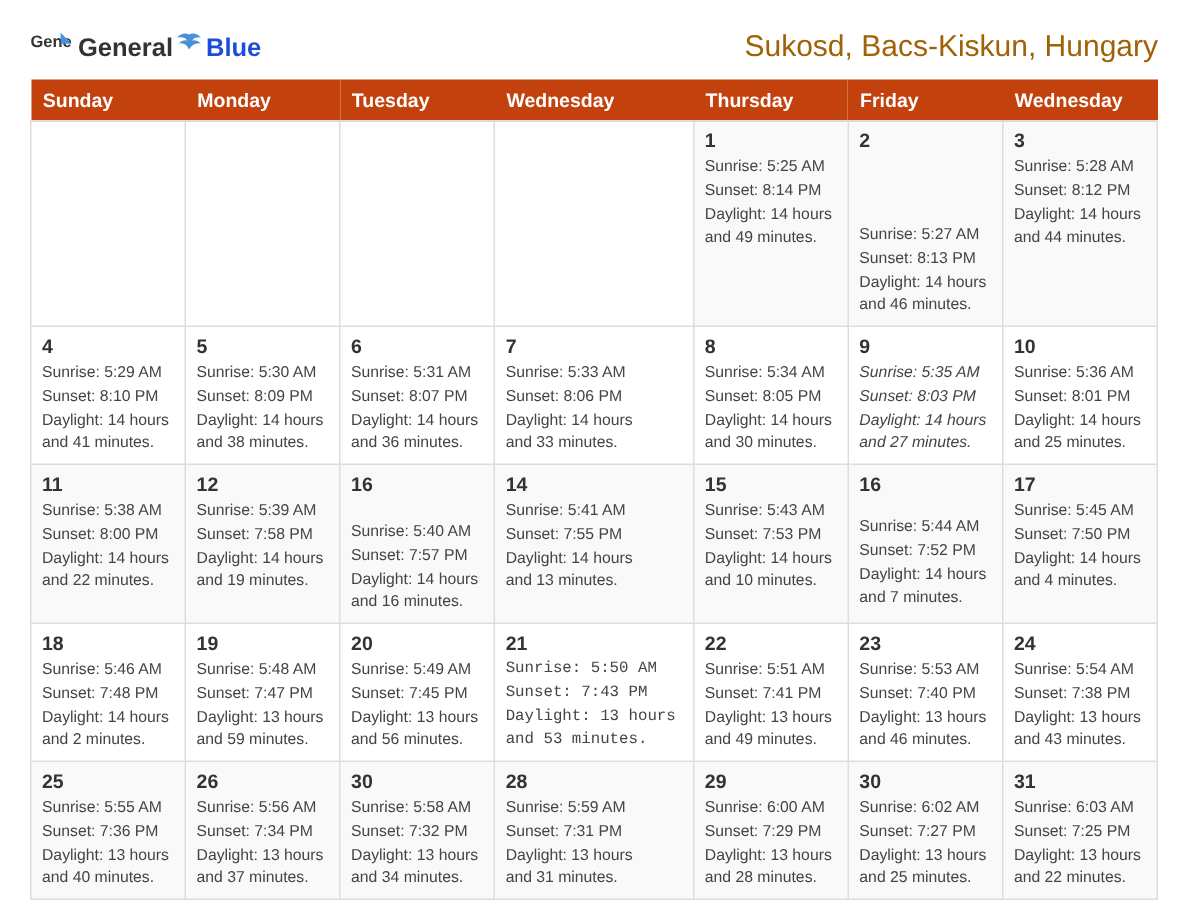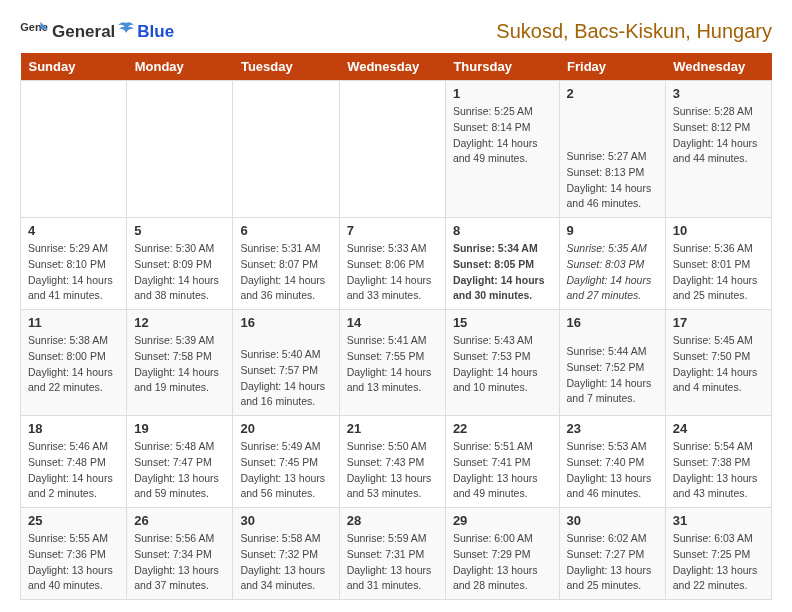--- a/index.html
+++ b/index.html
@@ -165,21 +165,21 @@
         </td>
         <td>
           <span class="day-number">7</span>
           <div class="day-info" style="white-space: pre-line;">Sunrise: 5:33 AM
 Sunset: 8:06 PM
 Daylight: 14 hours
 and 33 minutes.</div>
         </td>
         <td>
           <span class="day-number">8</span>
-          <div class="day-info" style="white-space: pre-line; font-weight: bold;">Sunrise: 5:34 AM
+          <div class="day-info" style="white-space: pre-line;">Sunrise: 5:34 AM
 Sunset: 8:05 PM
 Daylight: 14 hours
 and 30 minutes.</div>
         </td>
         <td>
           <span class="day-number">9</span>
           <div class="day-info" style="white-space: pre-line; font-style: italic;">Sunrise: 5:35 AM
 Sunset: 8:03 PM
 Daylight: 14 hours
 and 27 minutes.</div>
@@ -260,21 +260,21 @@
         </td>
         <td>
           <span class="day-number">20</span>
           <div class="day-info" style="white-space: pre-line;">Sunrise: 5:49 AM
 Sunset: 7:45 PM
 Daylight: 13 hours
 and 56 minutes.</div>
         </td>
         <td>
           <span class="day-number">21</span>
-          <div class="day-info" style="white-space: pre-line;">Sunrise: 5:50 AM
+          <div class="day-info" style="white-space: pre-line; font-family: Liberation Mono, monospace;">Sunrise: 5:50 AM
 Sunset: 7:43 PM
 Daylight: 13 hours
 and 53 minutes.</div>
         </td>
         <td>
           <span class="day-number">22</span>
           <div class="day-info" style="white-space: pre-line;">Sunrise: 5:51 AM
 Sunset: 7:41 PM
 Daylight: 13 hours
 and 49 minutes.</div>

